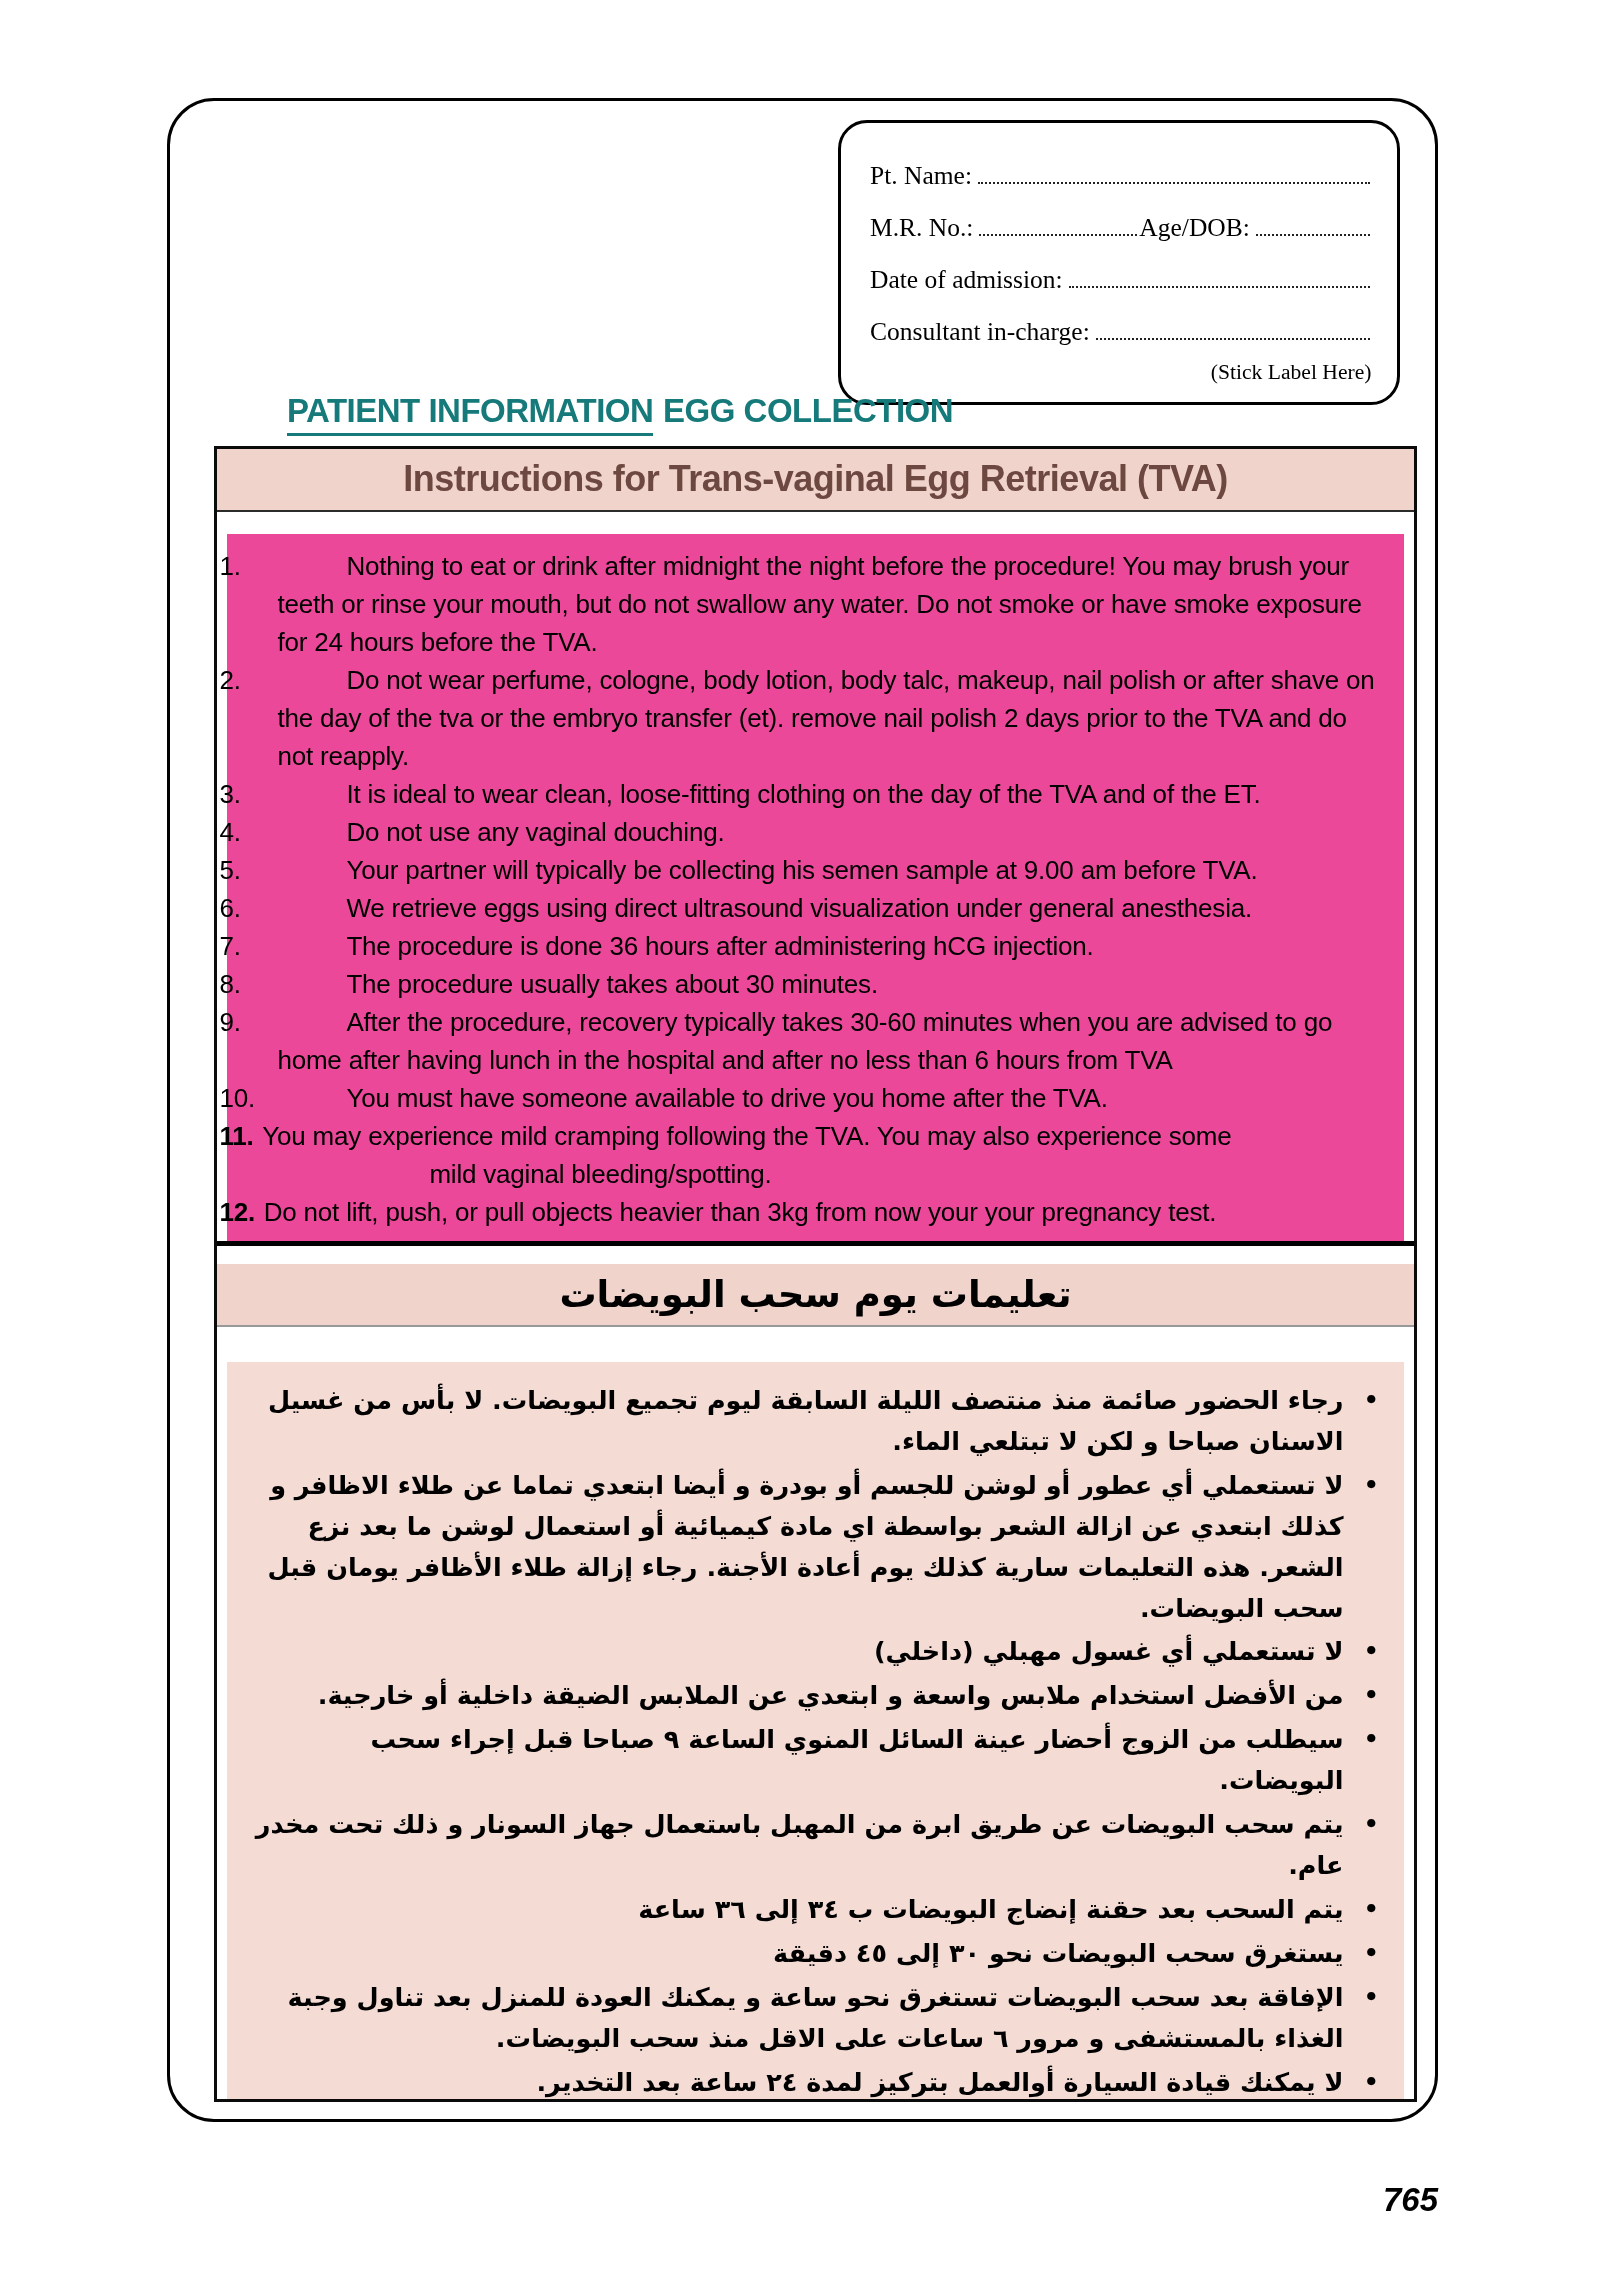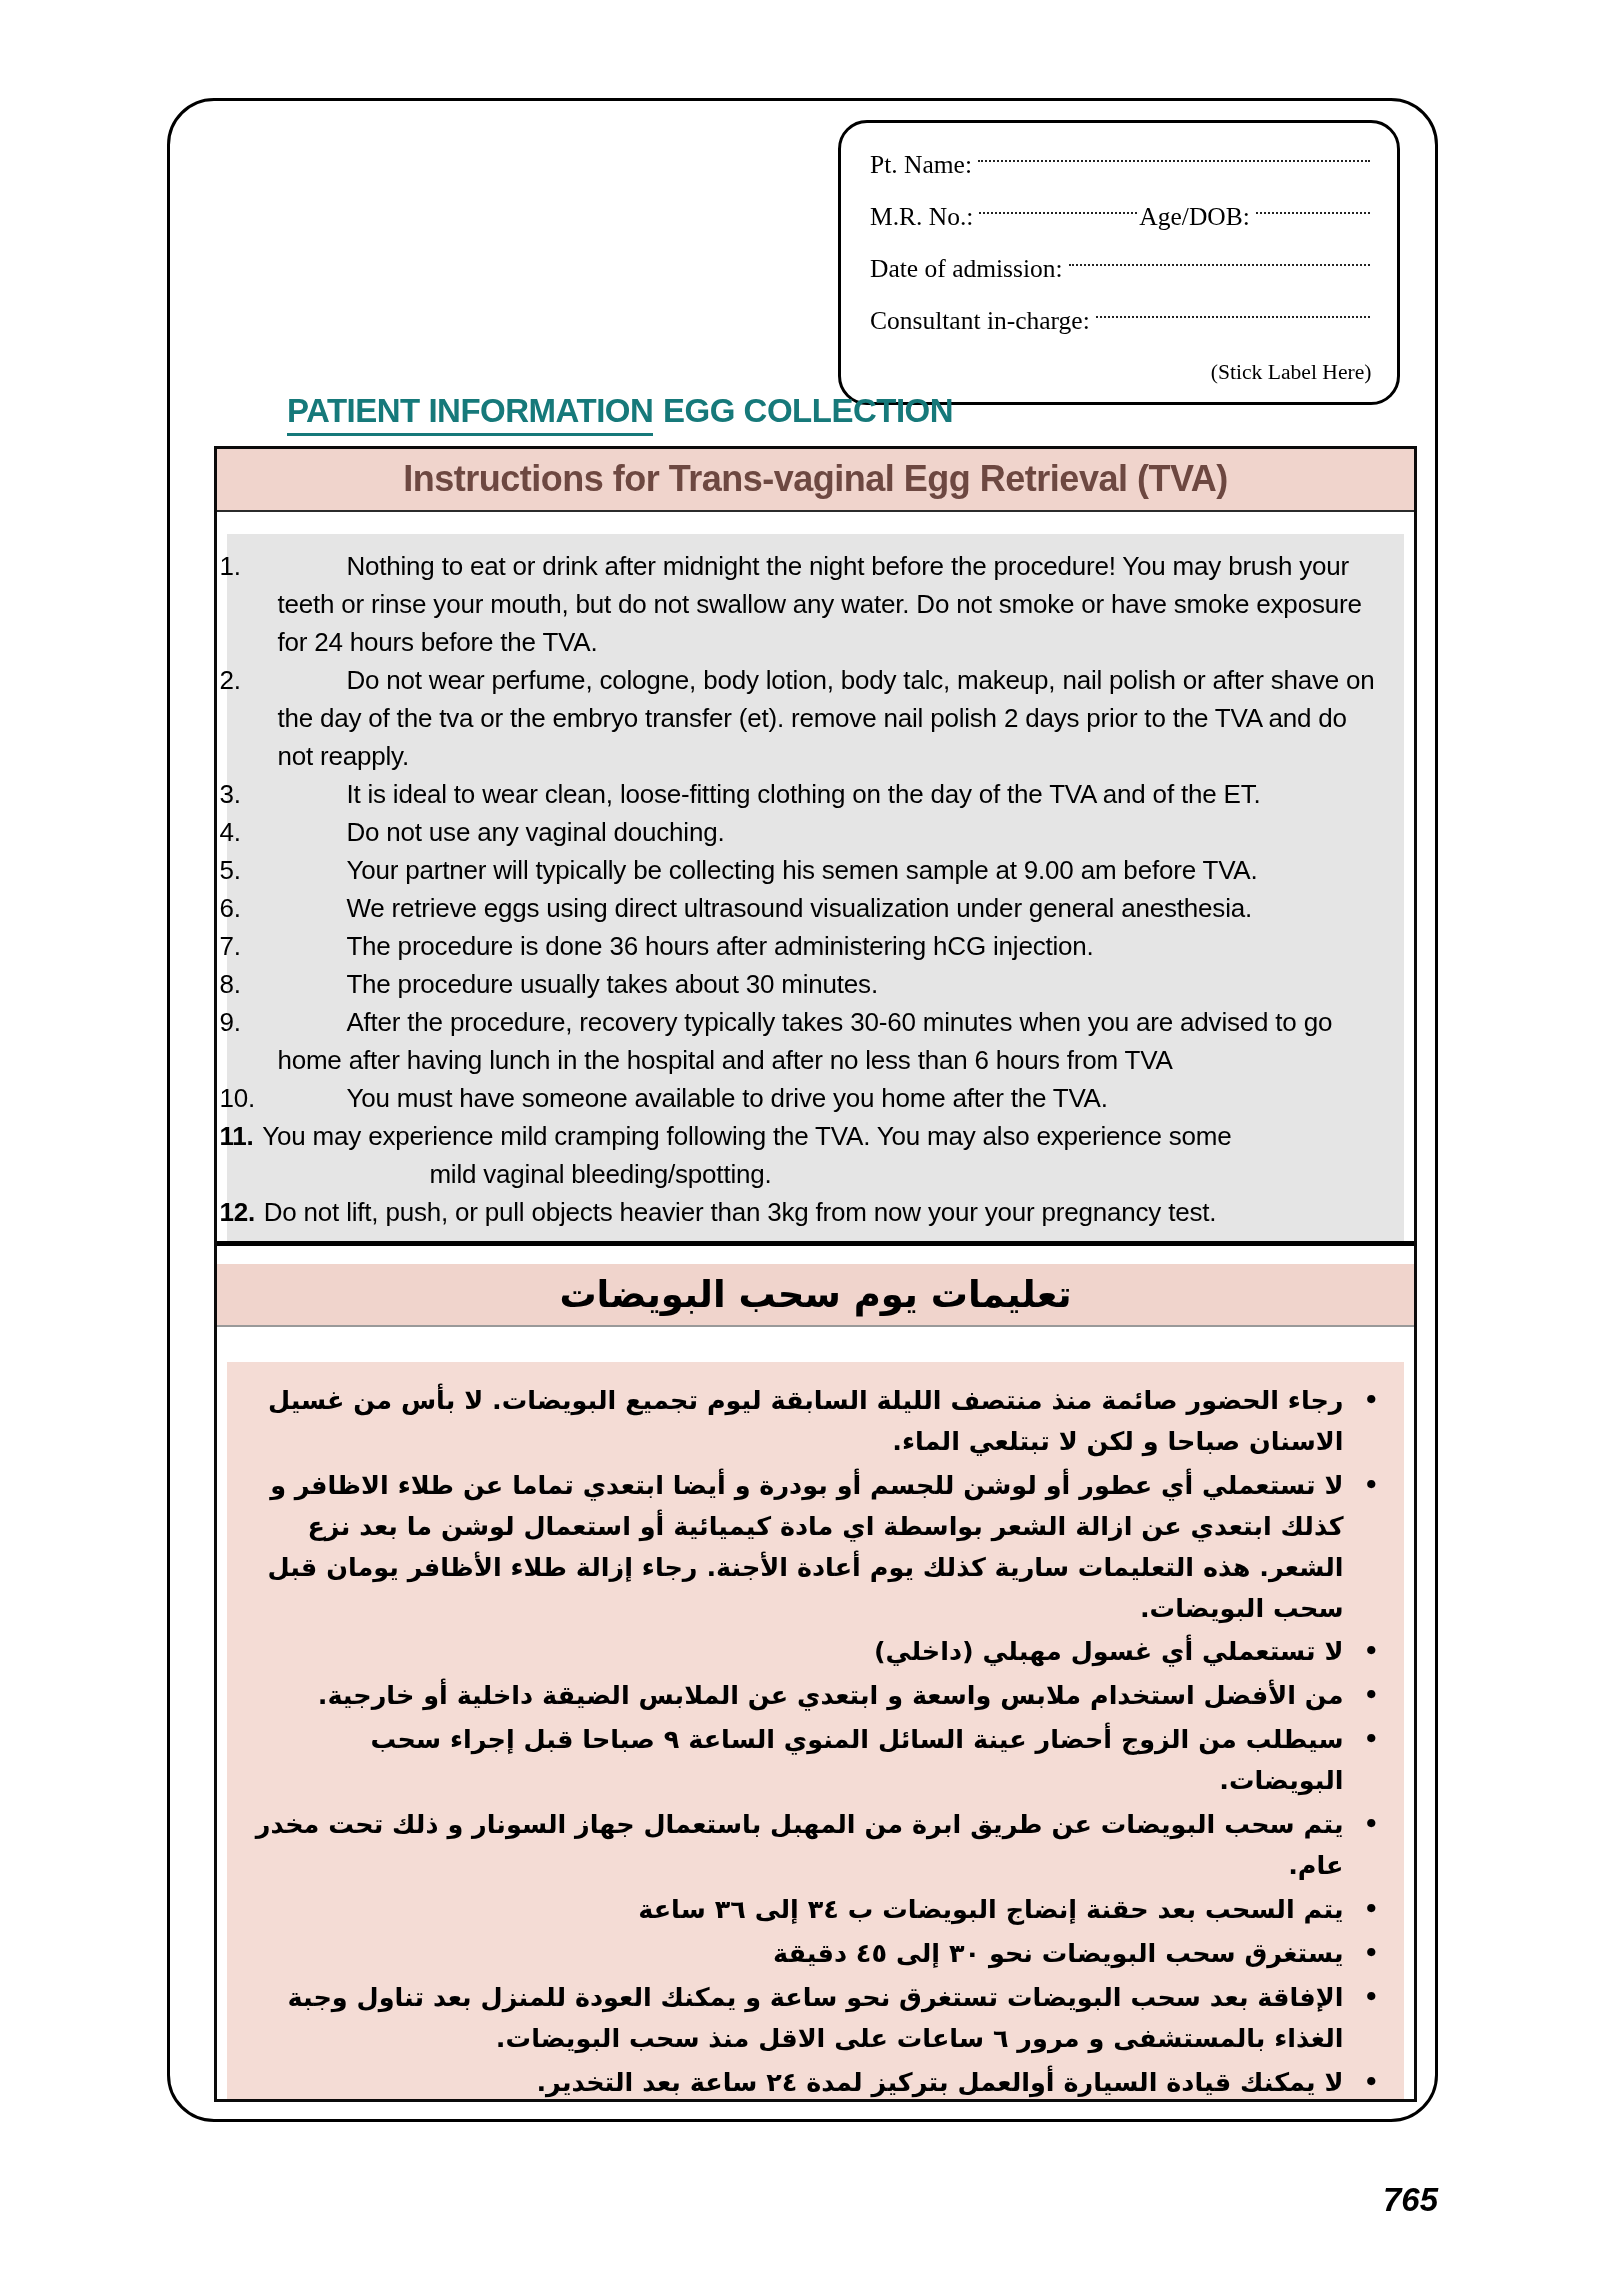--- a/index.html
+++ b/index.html
@@ -12,21 +12,21 @@
     position:absolute;left:167px;top:98px;width:1271px;height:2024px;
     border:3.9px solid #000;border-radius:47px;box-sizing:border-box;background:#fff;
   }
   
   .label-box{
     position:absolute;left:838px;top:120px;width:562px;height:285px;
     border:3.9px solid #000;border-radius:29px;box-sizing:border-box;
     padding:15.7px 25.5px 5.9px 29px;background:#fff;
     font-family:"Liberation Serif", serif;font-size:25.5px;
   }
-  .lb-row{display:flex;align-items:center;height:52px;}
+  .lb-row{display:flex;align-items:flex-end;height:52px;}
   .lb-label{white-space:nowrap;flex:0 0 auto;}
   .dots{flex:1 1 auto;border-bottom:2px dotted #222;margin:0 2px 6.9px 5.9px;height:0;}
   .lb-row .dots.short{flex:0.72 1 auto;}
   .lb-note{ text-align:right;font-size:21.6px;margin-top:13.7px;}
   
   .main-heading{
     position:absolute;left:287px;top:392px;
     font-size:33px;font-weight:700;color:#16797a;letter-spacing:-0.5px;white-space:nowrap;
   }
   .main-heading .underlined{border-bottom:3.9px solid #16797a;padding-bottom:2.9px;display:inline-block;}
@@ -35,21 +35,21 @@
   .section-box{
     position:absolute;left:214px;top:446px;width:1203px;height:1656px;
     border:3.9px solid #0b0b0b;box-sizing:border-box;background:#fff;overflow:hidden;
   }
   .bar{background:#f0d4cc;text-align:center;}
   .bar-en{
     height:61px;line-height:59px;border-bottom:2.9px solid #2b2b2b;
     font-size:36px;font-weight:700;color:#6d4841;letter-spacing:-0.5px;
   }
   .content-en{
-    background:#e5e5e5;margin:21.6px 9.8px 0 9.8px;min-height:692px;box-sizing:border-box;
+    background:#ec4899;margin:21.6px 9.8px 0 9.8px;min-height:692px;box-sizing:border-box;
     padding:13.7px 19.6px 9.8px 21.6px;font-size:26px;line-height:38px;letter-spacing:-0.2px;
   }
   .en-item{padding-left:29px;text-indent:-29px;}
   .en-num{display:inline-block;}
   .en-num.wide{width:98px;}
   .en-num.tight{margin-right:8.8px;font-weight:bold;}
   .en-text2{display:block;text-indent:0;padding-left:152px;}
   .divider{border-top:5.9px solid #000;height:0;margin-top:0;}
   .bar-ar{
     height:61px;line-height:61px;border-bottom:2px solid #999;margin-top:18px;

